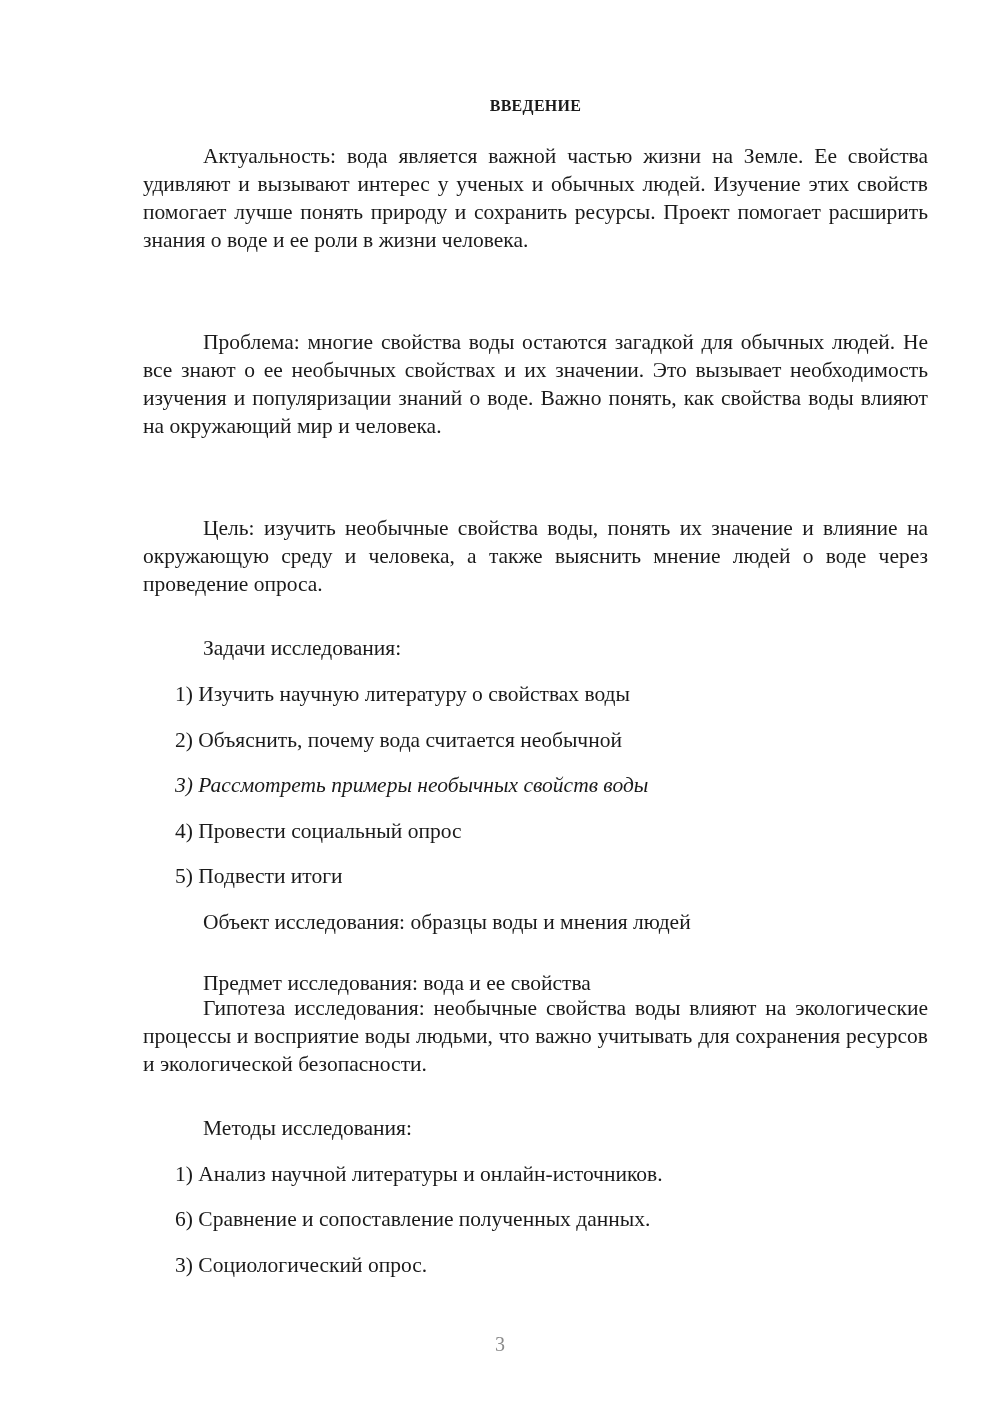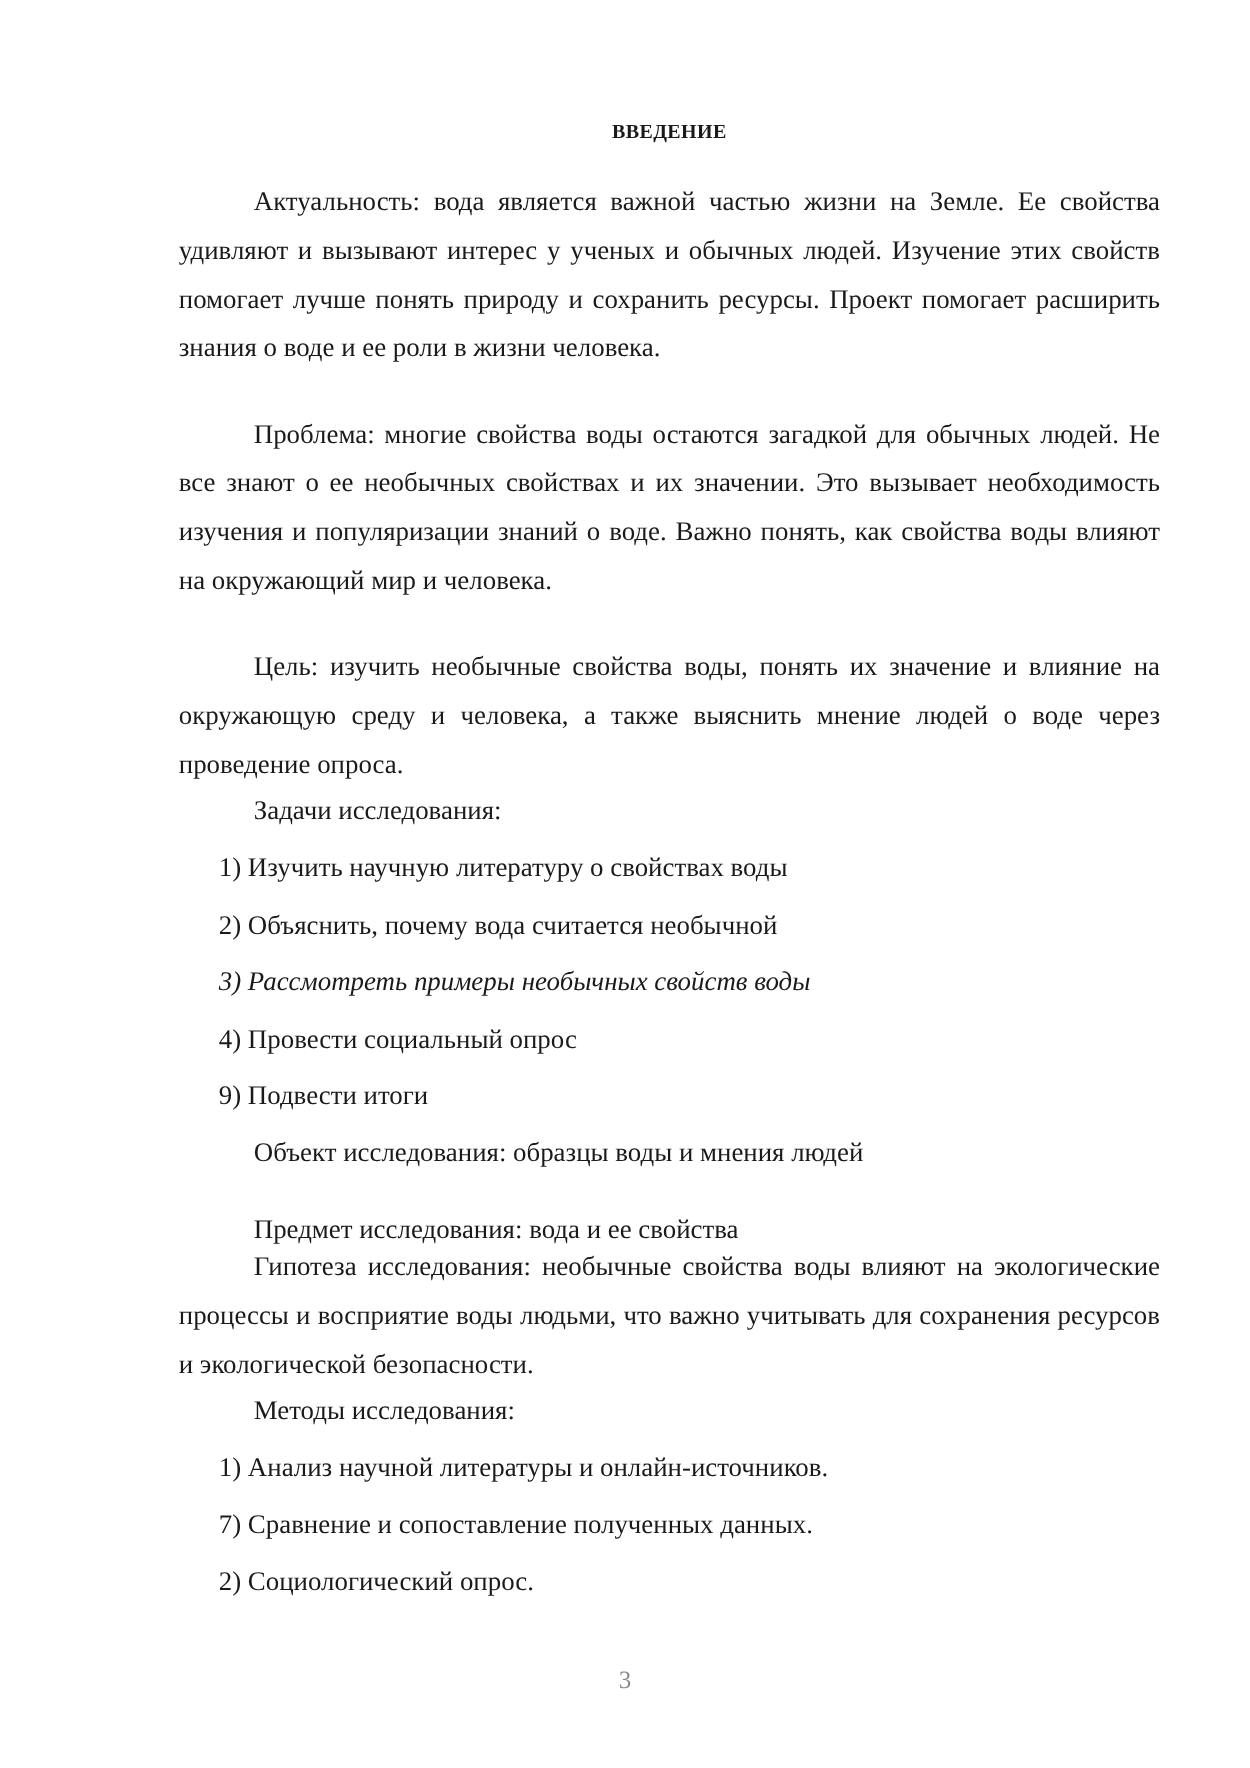--- a/index.html
+++ b/index.html
@@ -1,21 +1,21 @@
 <!DOCTYPE html>
 <html><head>
 <meta charset="utf-8">
 <style>
   html, body { margin: 0; padding: 0; background: #ffffff; }
   body { width: 1000px; height: 1414px; position: relative; overflow: hidden;
          font-family: "Liberation Serif", "DejaVu Serif", serif; color: #1a1a1a; }
   .page { position: absolute; left: 143px; top: 0; width: 785px; }
   .title { position: absolute; top: 97px; left: 0; width: 785px; text-align: center;
            font-weight: bold; font-size: 16px; letter-spacing: 0.3px; }
-  .para { position: absolute; left: 0; width: 785px; font-size: 21.5px; line-height: 39px;
+  .para { position: absolute; left: 0; width: 785px; font-size: 21.5px; line-height: 28px;
           text-align: justify; text-indent: 60px; margin: 0; }
   .line { position: absolute; left: 0; width: 785px; font-size: 21.5px; line-height: 30px;
           white-space: nowrap; margin: 0; }
   .indent { padding-left: 60px; }
   .num { padding-left: 32px; }
   .pagenum { position: absolute; top: 1333px; left: 0; width: 1000px; text-align: center;
              font-size: 20px; color: #8a8a8a; }
 </style>
 </head>
 <body>
@@ -27,26 +27,26 @@
 
   <p class="para" style="top:328px;">Проблема: многие свойства воды остаются загадкой для обычных людей. Не все знают о ее необычных свойствах и их значении. Это вызывает необходимость изучения и популяризации знаний о воде. Важно понять, как свойства воды влияют на окружающий мир и человека.</p>
 
   <p class="para" style="top:514px;">Цель: изучить необычные свойства воды, понять их значение и влияние на окружающую среду и человека, а также выяснить мнение людей о воде через проведение опроса.</p>
 
   <p class="line indent" style="top:633px;">Задачи исследования:</p>
   <p class="line num" style="top:679px;">1) Изучить научную литературу о свойствах воды</p>
   <p class="line num" style="top:725px;">2) Объяснить, почему вода считается необычной</p>
   <p class="line num" style="top:770px;font-style:italic;">3) Рассмотреть примеры необычных свойств воды</p>
   <p class="line num" style="top:816px;">4) Провести социальный опрос</p>
-  <p class="line num" style="top:861px;">9) Подвести итоги</p>
+  <p class="line num" style="top:861px;">5) Подвести итоги</p>
 
   <p class="line indent" style="top:907px;">Объект исследования: образцы воды и мнения людей</p>
   <p class="line indent" style="top:928px;margin-top:40px;">Предмет исследования: вода и ее свойства</p>
 
   <p class="para" style="top:994px;">Гипотеза исследования: необычные свойства воды влияют на экологические процессы и восприятие воды людьми, что важно учитывать для сохранения ресурсов и экологической безопасности.</p>
 
   <p class="line indent" style="top:1113px;">Методы исследования:</p>
   <p class="line num" style="top:1159px;">1) Анализ научной литературы и онлайн-источников.</p>
-  <p class="line num" style="top:1204px;">7) Сравнение и сопоставление полученных данных.</p>
-  <p class="line num" style="top:1250px;">2) Социологический опрос.</p>
+  <p class="line num" style="top:1204px;">6) Сравнение и сопоставление полученных данных.</p>
+  <p class="line num" style="top:1250px;">3) Социологический опрос.</p>
 </div>
 
 <div class="pagenum">3</div>
 
 </body></html>

